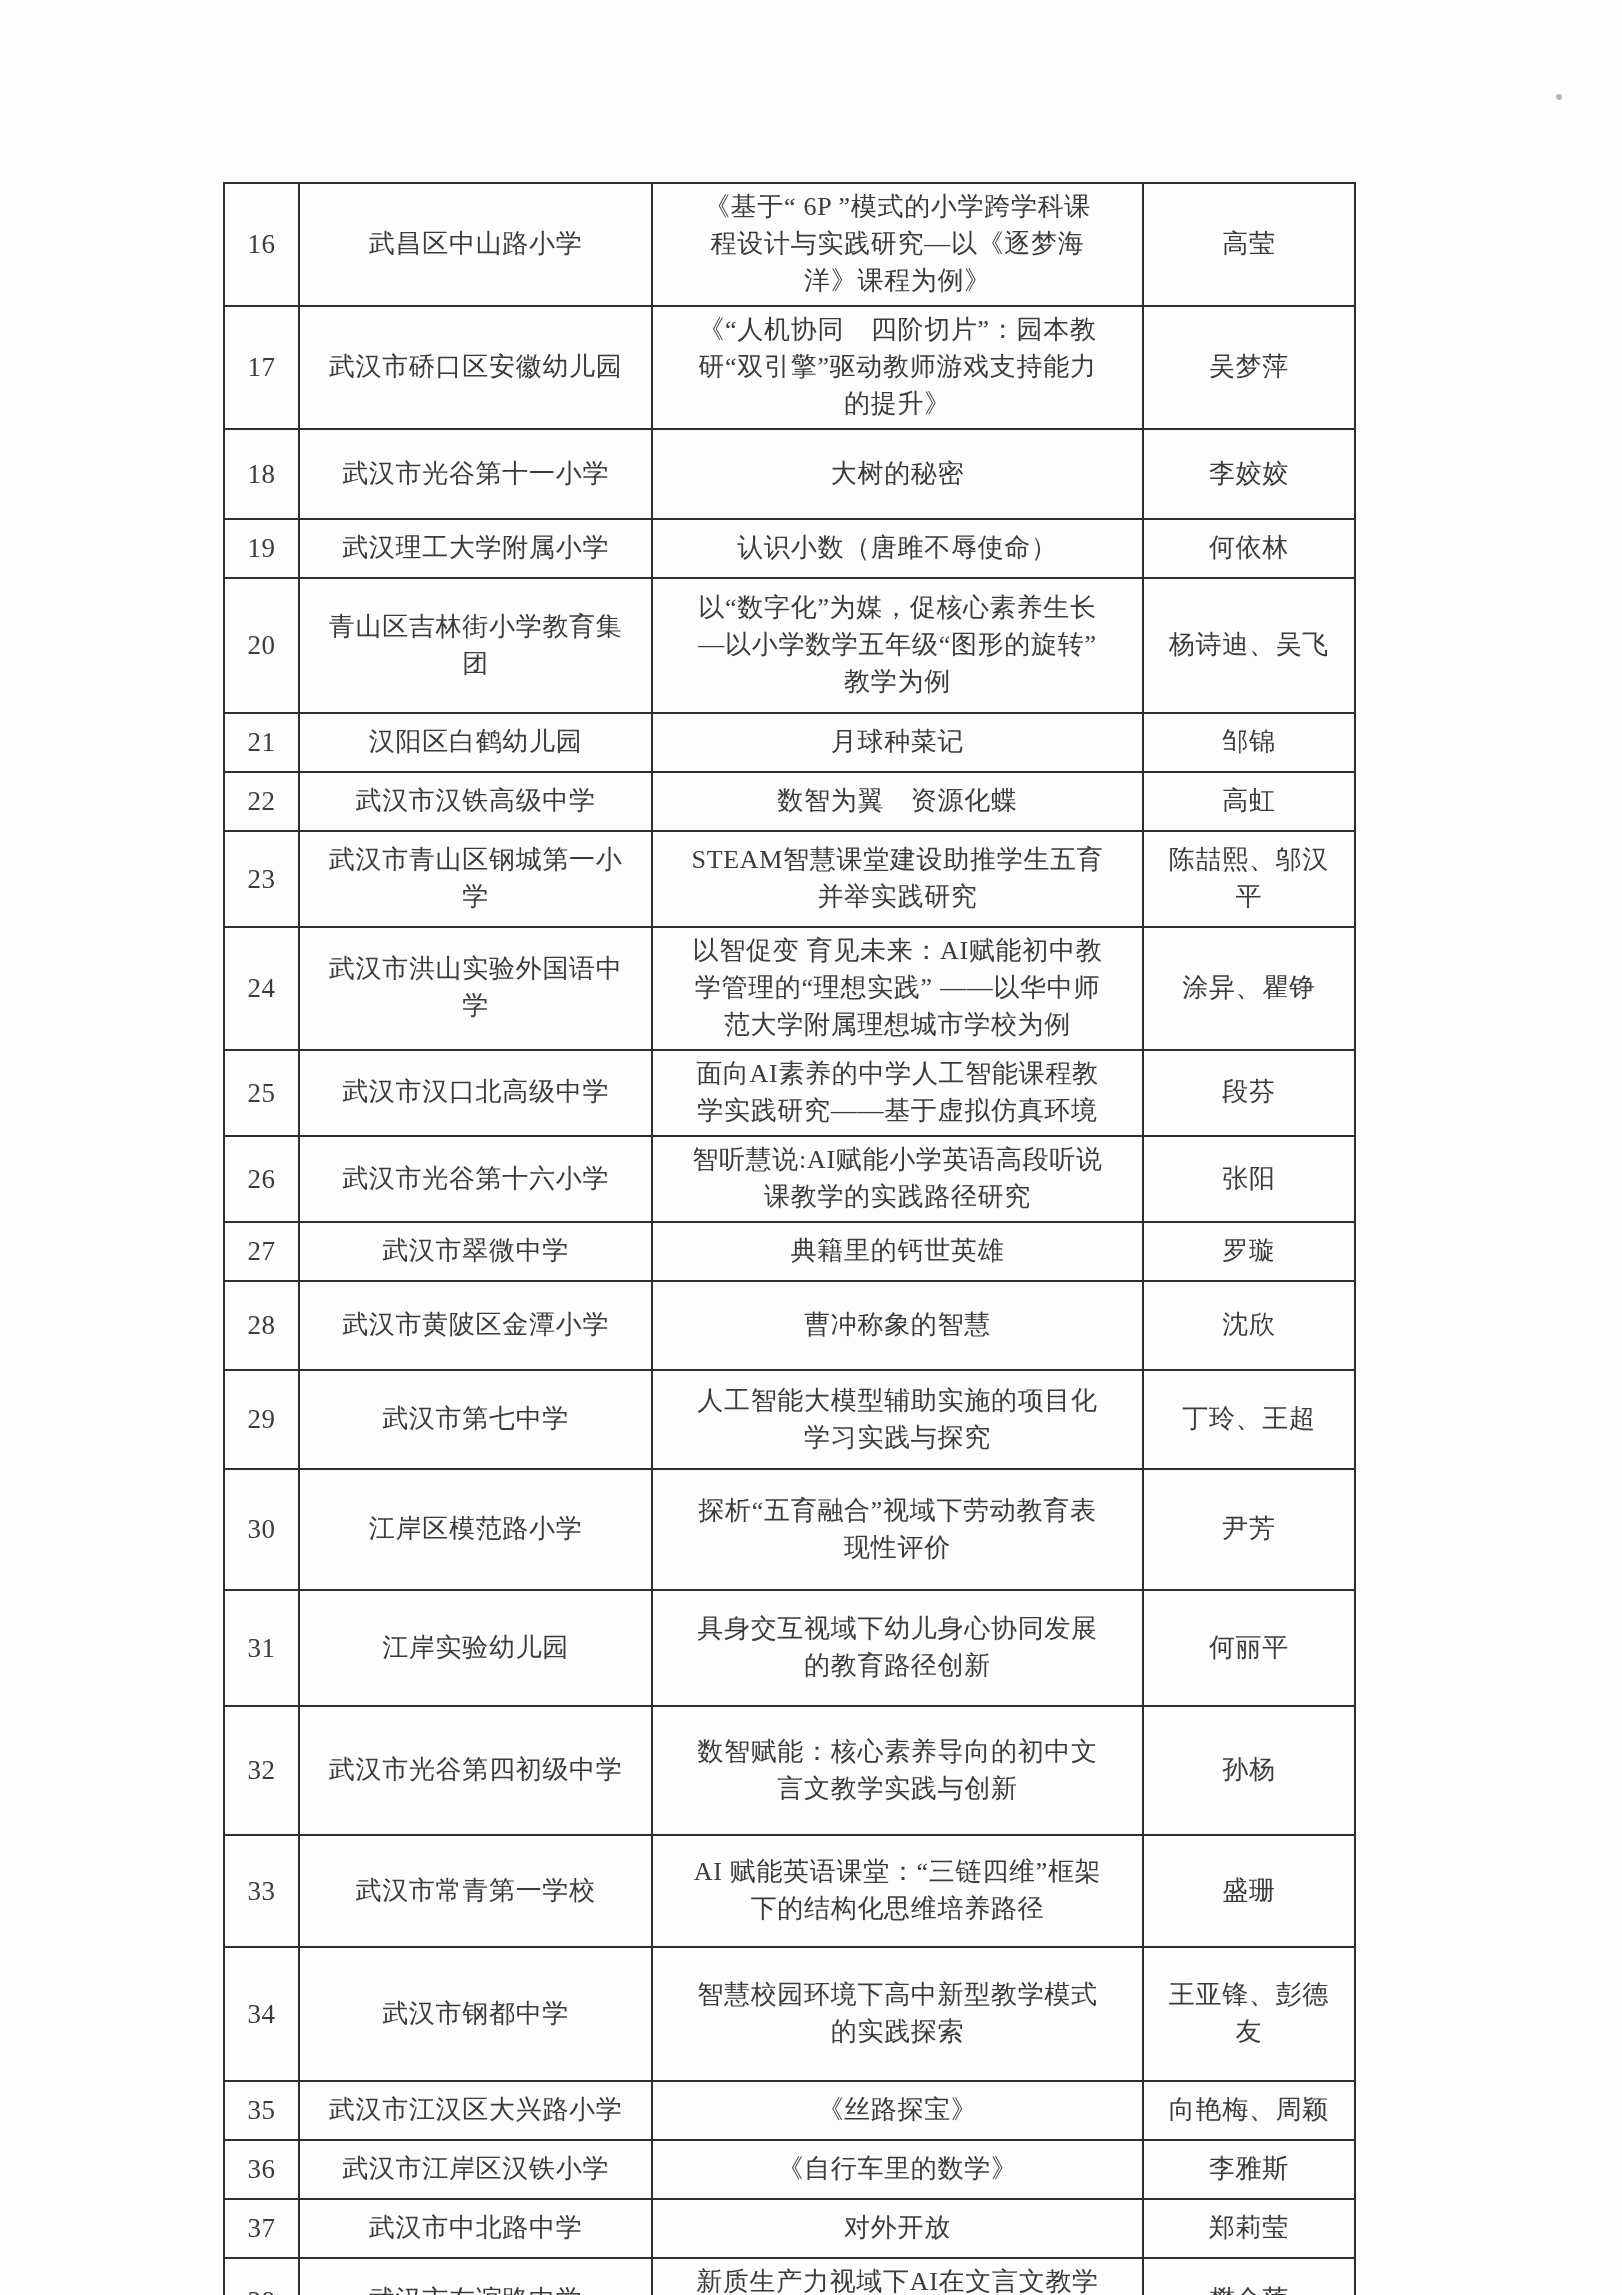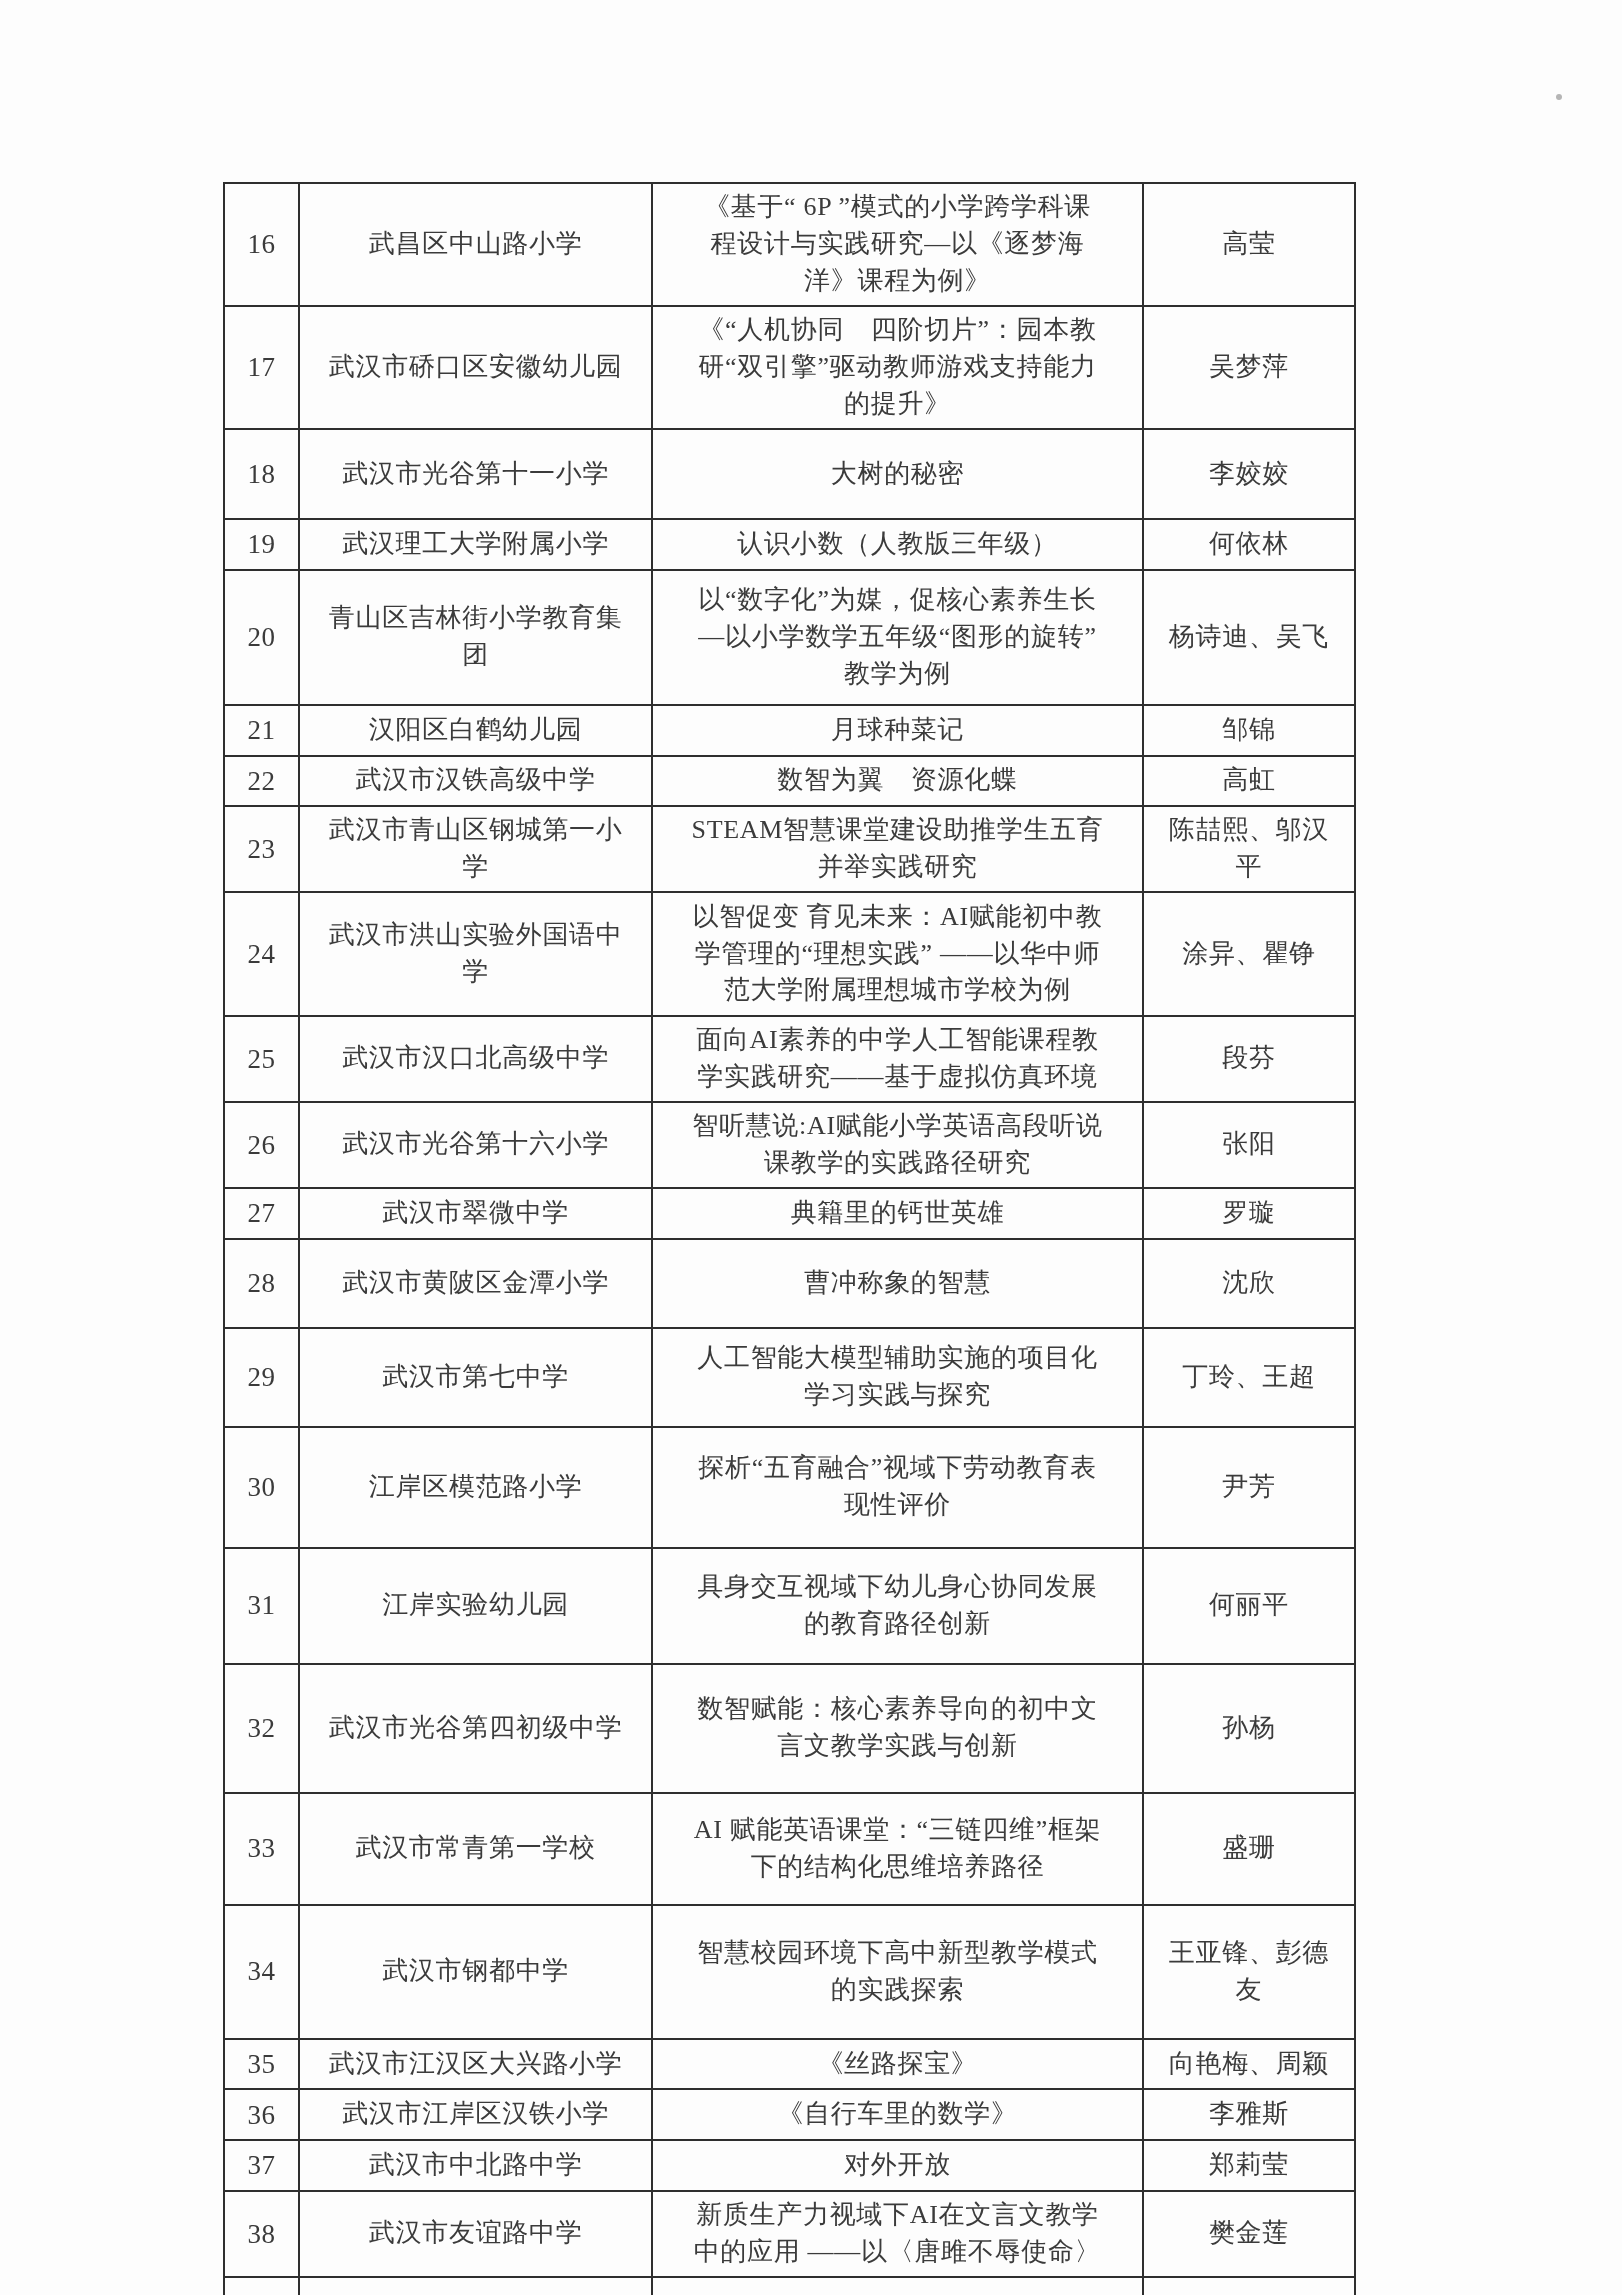--- a/index.html
+++ b/index.html
@@ -48,21 +48,21 @@
     line-height: 1.42;
     color: #3b3b3b;
     word-break: break-all;
     letter-spacing: 0.7px;
   }
   col.w-no     { width: 6.65%; }
   col.w-school { width: 31.2%; }
   col.w-title  { width: 43.4%; }
   col.w-names  { width: 18.75%; }
   td.c-no     { padding: 5.2px 2.6px;  font-size: 27px; }
-  td.c-school { padding: 2px 26px; }
+  td.c-school { padding: 10px 26px; }
   td.c-title  { padding: 5.2px 38px; }
   td.c-names  { padding: 5.2px 18.3px; }
   
   tr:nth-child(1)  { height: 119px; }
   tr:nth-child(2)  { height: 118px; }
   tr:nth-child(3)  { height: 90px; }
   tr:nth-child(4)  { height: 46px;  }
   tr:nth-child(5)  { height: 135px; }
   tr:nth-child(6)  { height: 46px;  }
   tr:nth-child(7)  { height: 42px;  }
@@ -114,21 +114,21 @@
     </tr>
         <tr>
       <td class="c-no">18</td>
       <td class="c-school">武汉市光谷第十一小学</td>
       <td class="c-title">大树的秘密</td>
       <td class="c-names">李姣姣</td>
     </tr>
         <tr>
       <td class="c-no">19</td>
       <td class="c-school">武汉理工大学附属小学</td>
-      <td class="c-title">认识小数（人教版三年级）</td>
+      <td class="c-title">认识小数（唐雎不辱使命）</td>
       <td class="c-names">何依林</td>
     </tr>
         <tr>
       <td class="c-no">20</td>
       <td class="c-school">青山区吉林街小学教育集团</td>
       <td class="c-title">以“数字化”为媒，促核心素养生长 —以小学数学五年级“图形的旋转”教学为例</td>
       <td class="c-names">杨诗迪、吴飞</td>
     </tr>
         <tr>
       <td class="c-no">21</td>

